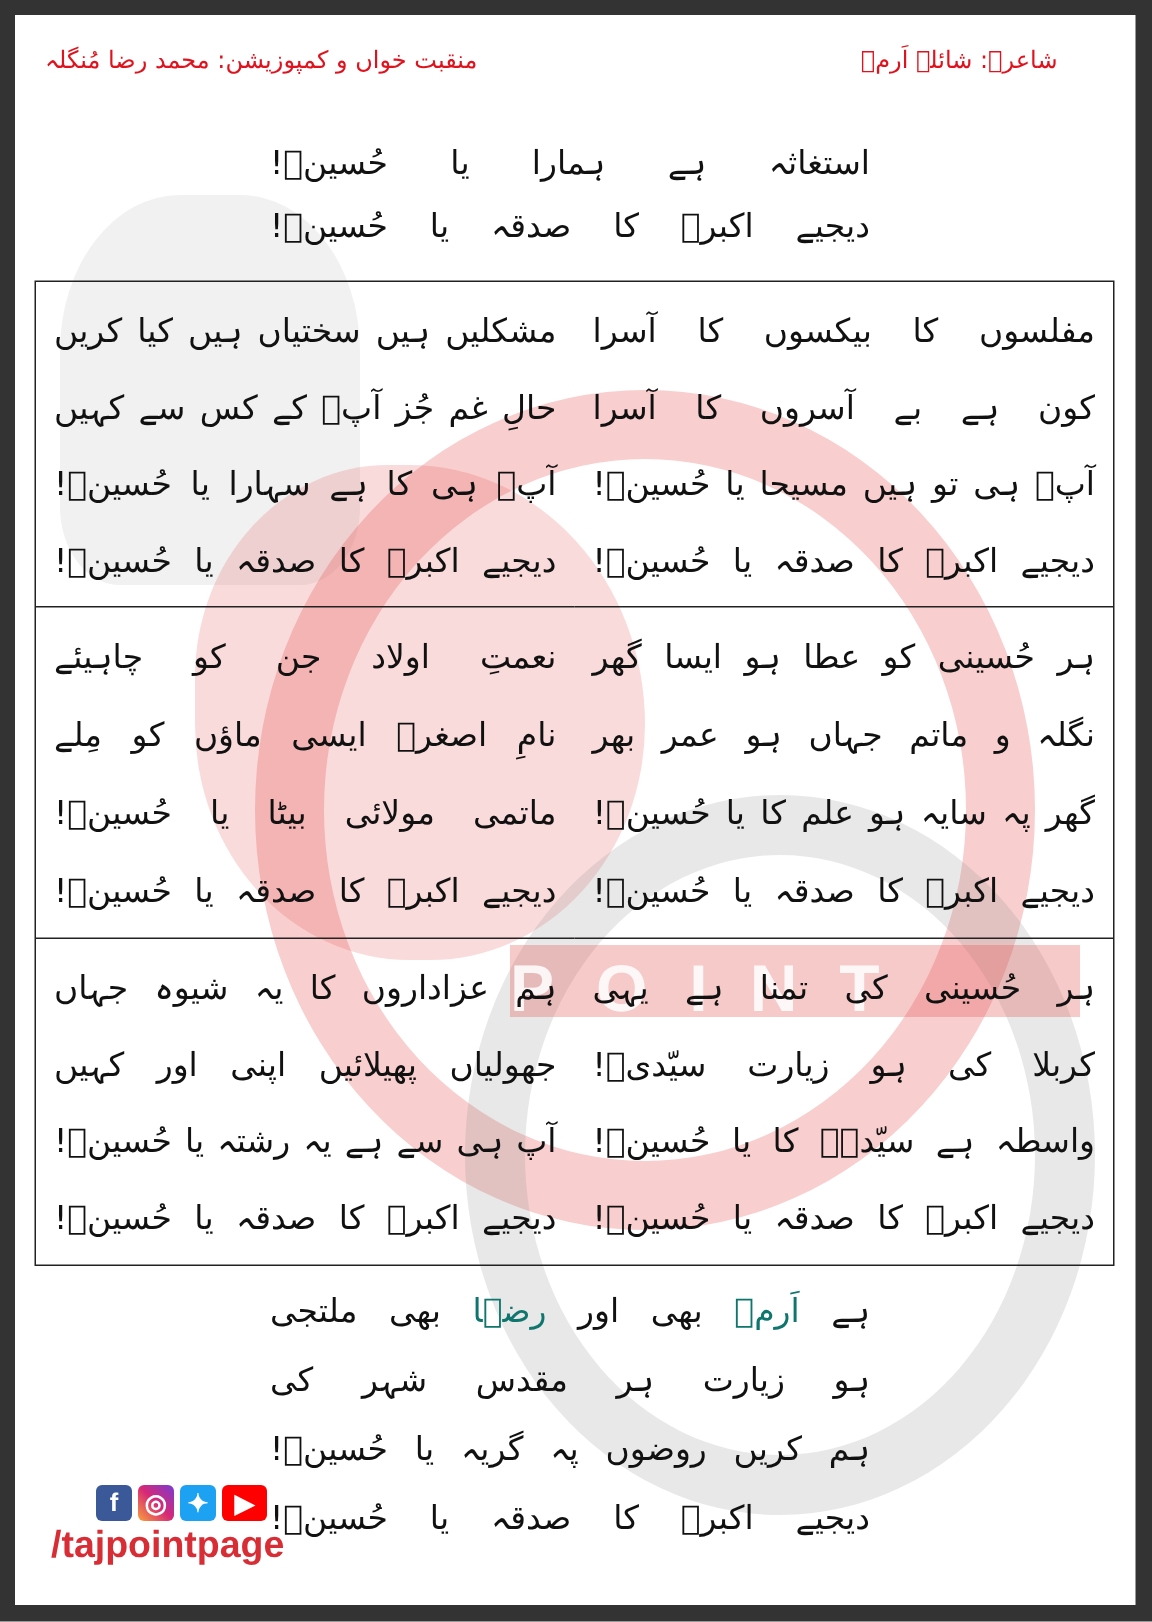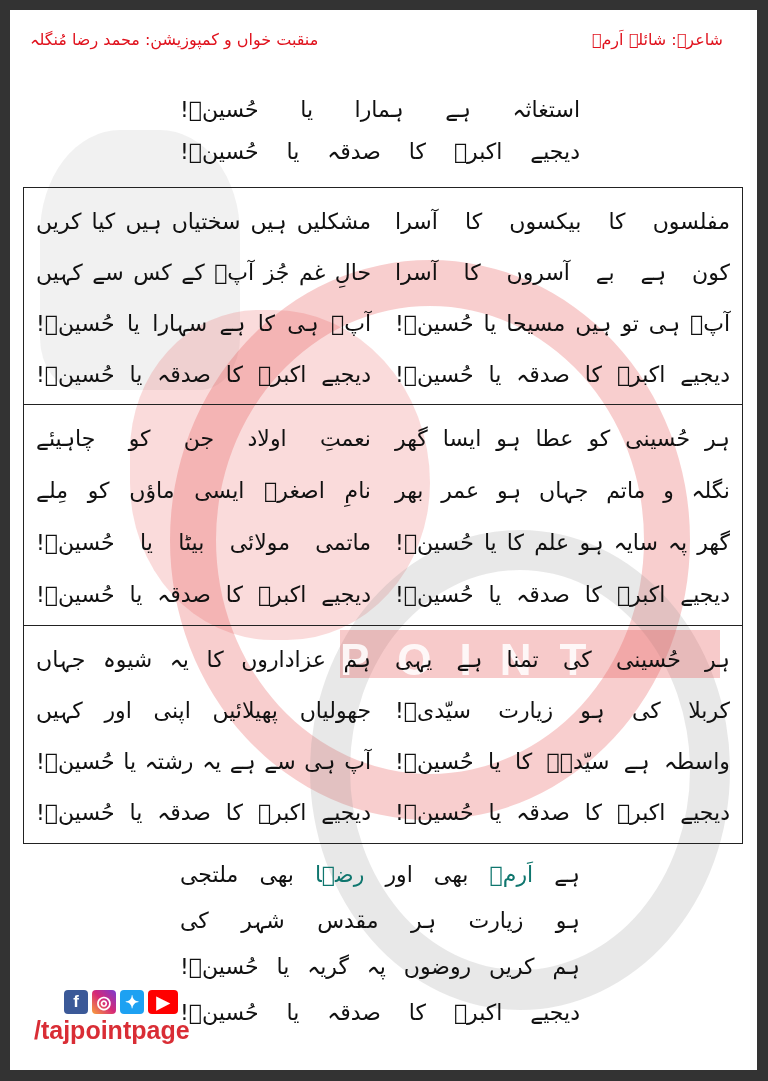--- a/index.html
+++ b/index.html
@@ -34,21 +34,21 @@
 
 <div class="page">
 
   <div class="wm wm-hand"></div>
   <div class="wm wm-blob"></div>
   <div class="wm wm-ring"></div>
   <div class="wm wm-ring2"></div>
   <div class="wm wm-point">POINT</div>
 
   <div class="header">
-    <div class="hdr" style="right:34px">شاعرہ: شائلہ اَرمؔ</div>
+    <div class="hdr" style="right:52px">شاعرہ: شائلہ اَرمؔ</div>
     <div class="hdr" style="left:20px">منقبت خواں و کمپوزیشن: محمد رضا مُنگلہ</div>
   </div>
 
   <div class="intro rtl" style="top:82px">
       <span>استغاثہ</span>
       <span>ہے</span>
       <span>ہمارا</span>
       <span>یا</span>
       <span>حُسینؑ!</span>
     </div>

